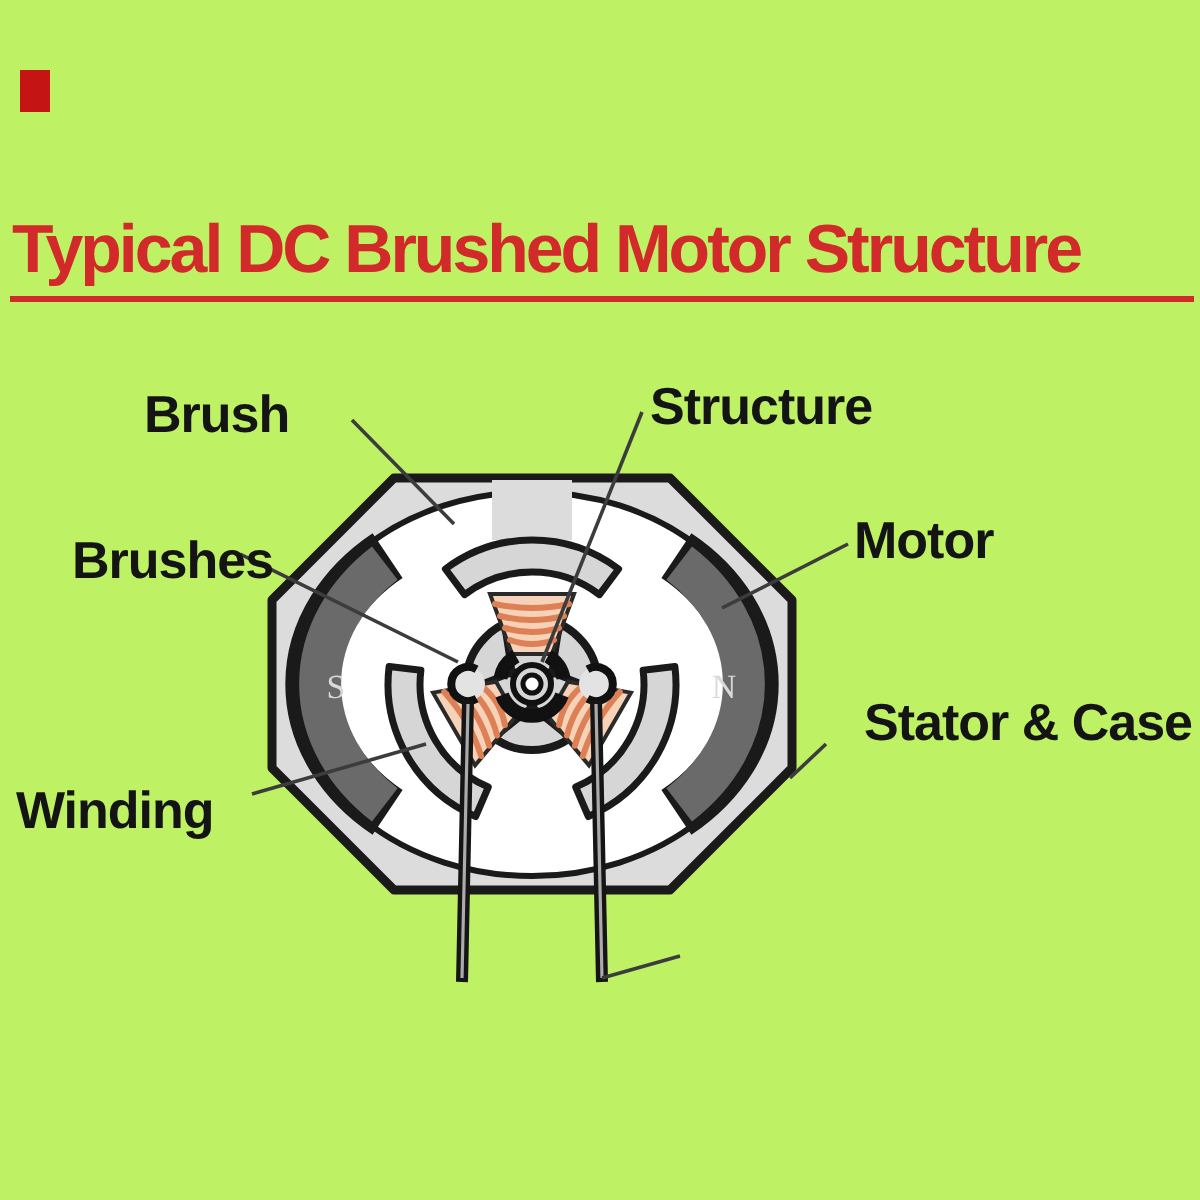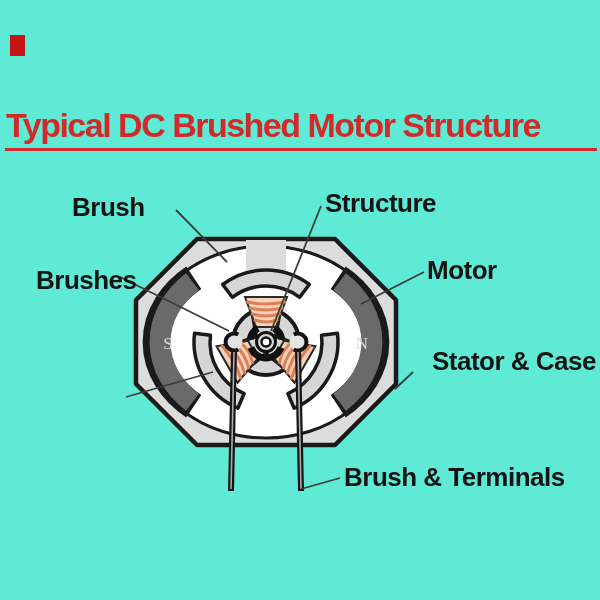--- a/index.html
+++ b/index.html
@@ -1,16 +1,16 @@
 <!DOCTYPE html>
 <html><head>
 <meta charset="utf-8">
 <style>
   html,body{margin:0;padding:0;background:#fff;}
-  #screen{position:relative;width:600px;height:600px;background:#5eead4;overflow:hidden;
+  #screen{position:relative;width:600px;height:600px;background:#bef264;overflow:hidden;
           font-family:"Liberation Sans",sans-serif;}
   .red-mark{position:absolute;left:10px;top:35px;width:15px;height:21px;background:#c41414;}
   .title{position:absolute;left:6px;top:106px;width:592px;white-space:nowrap;
          font-size:34px;font-weight:bold;letter-spacing:-1.5px;color:#d22a2a;}
   .title-underline{position:absolute;left:5px;top:148px;width:592px;height:3px;background:#d22a2a;}
   .lbl{position:absolute;font-size:26px;font-weight:bold;color:#141414;
        letter-spacing:-0.5px;line-height:1.05;white-space:nowrap;}
   .lbl-rotor{left:72px;top:194px;}
   .lbl-commutator{left:325px;top:190px;}
   .lbl-brushes{left:12px;top:267px;margin-left:24px;}
@@ -127,15 +127,15 @@
     <line class="leader" x1="413" y1="372" x2="395" y2="389"></line>
     <line class="leader" x1="126" y1="397" x2="213" y2="372"></line>
     <line class="leader" x1="340" y1="478" x2="301" y2="489"></line>
   </svg>
 
   <div class="lbl lbl-rotor">Brush</div>
   <div class="lbl lbl-commutator">Structure</div>
   <div class="lbl lbl-brushes">Brushes</div>
   <div class="lbl lbl-magnet">Motor</div>
   <div class="lbl lbl-stator">Stator &amp; Case</div>
-  <div class="lbl lbl-terminals">Brush &amp; Terminals</div>
+  <div class="lbl lbl-winding">Winding</div>
 
 </div>
 
 </body></html>

